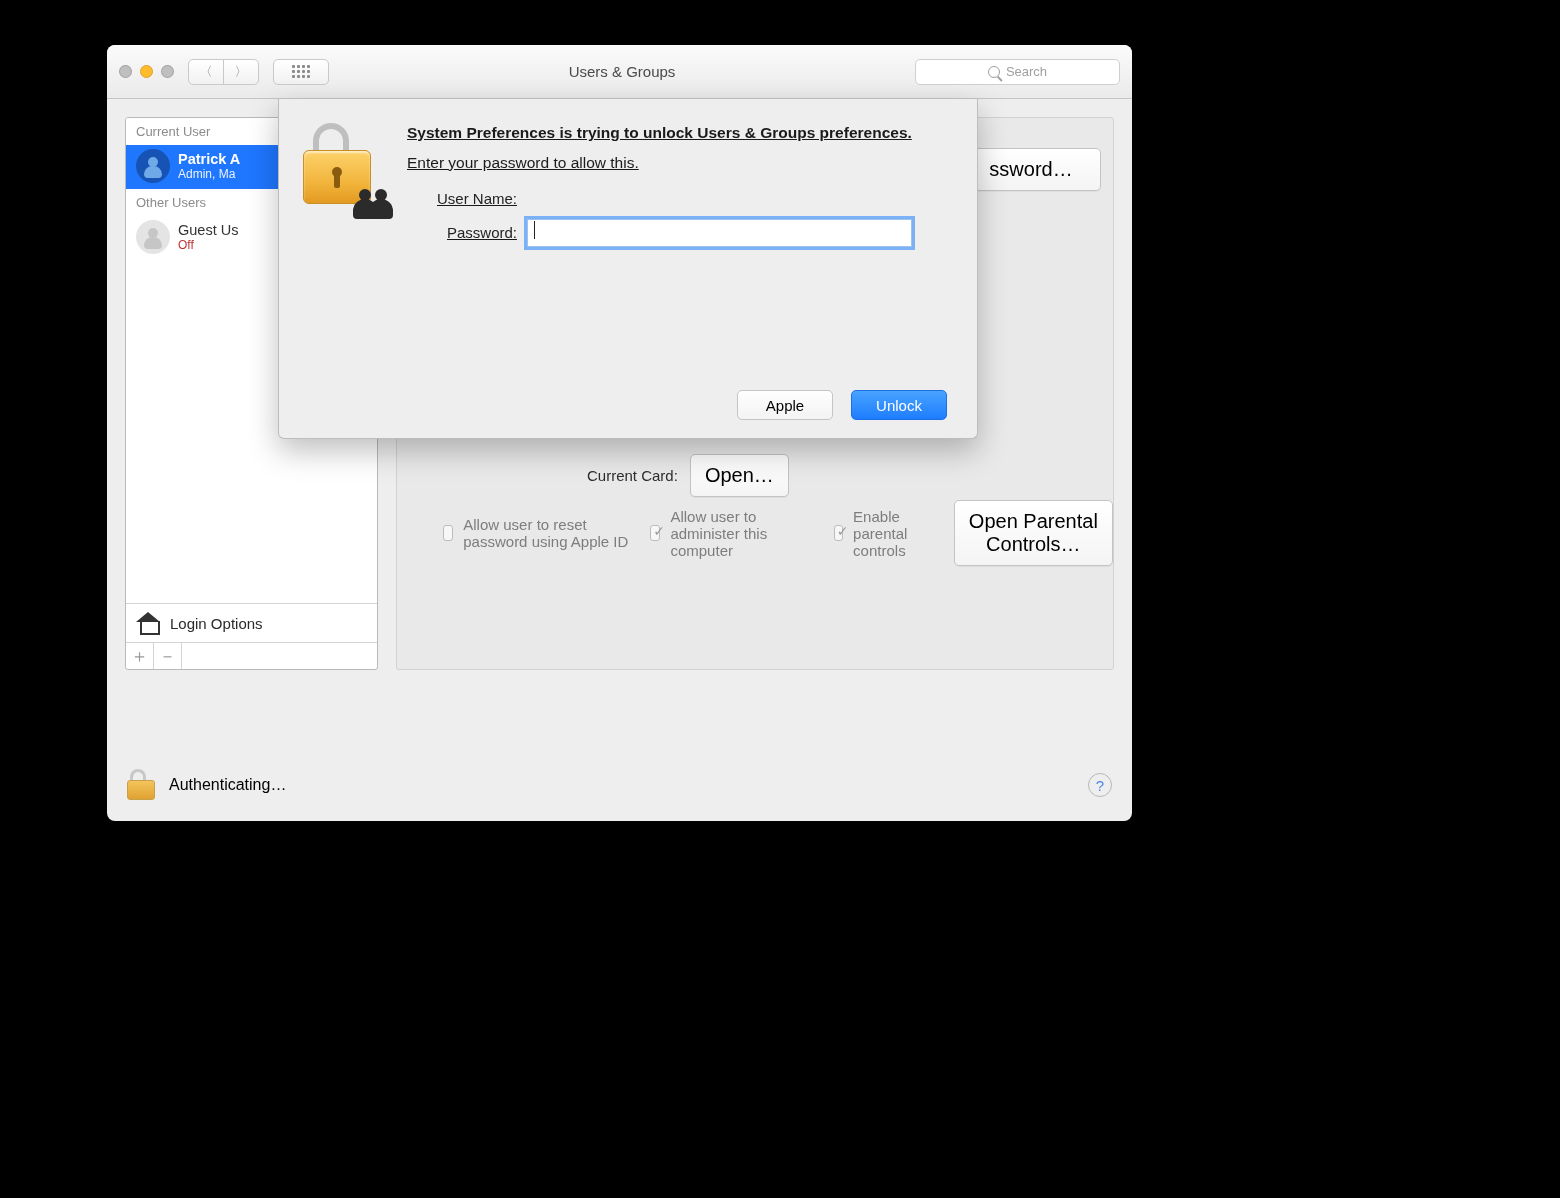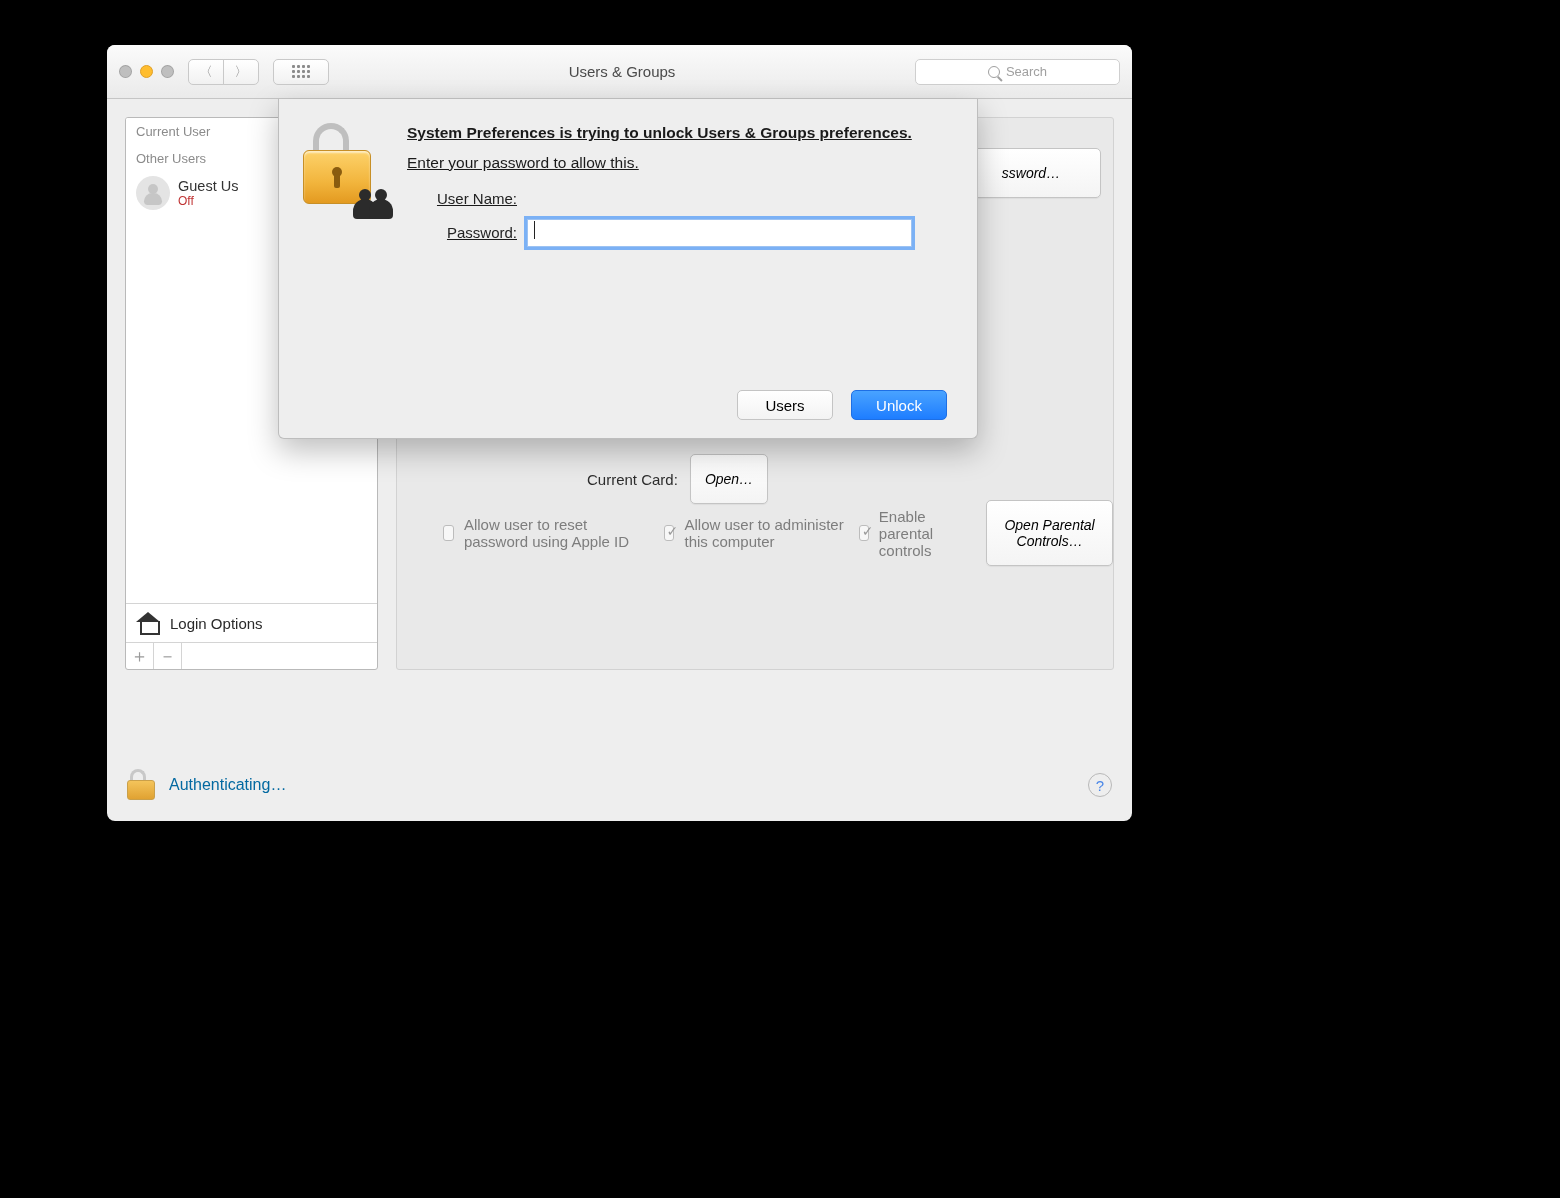--- a/index.html
+++ b/index.html
@@ -51,36 +51,36 @@
   .spacer{ flex:1; }
   .login-opts{ border-top:1px solid #d4d4d4; display:flex; align-items:center; gap:10px; padding:8px 10px; font-size:15px; color:#2a2a2a; }
   .house{ width:24px; height:22px; position:relative; }
   .house::before{ content:""; position:absolute; left:4px; top:9px; width:16px; height:12px; border:2px solid #333; border-top:none; }
   .house::after{ content:""; position:absolute; left:0px; top:0px; border-left:12px solid transparent; border-right:12px solid transparent; border-bottom:10px solid #333; }
   .pm{ display:flex; border-top:1px solid #d4d4d4; }
   .pmbtn{ width:28px; height:26px; border-right:1px solid #d4d4d4; color:#9a9a9a; display:flex; align-items:center; justify-content:center; font-size:18px; }
 
   
   .main { position:absolute; left:289px; top:18px; right:18px; height:553px; background:#e9e9e9; border:1px solid #d2d2d2; border-radius:3px; }
-  .pwbtn, .btn { background:linear-gradient(#ffffff,#f4f4f4); border:1px solid #c4c4c4; border-radius:5px; font-size:14px; padding:16px 14px; box-shadow:0 1px 1px rgba(0,0,0,.05);font-style:italic; }
+  .pwbtn, .btn { background:linear-gradient(#ffffff,#f4f4f4); border:1px solid #c4c4c4; border-radius:5px; font-size:20px; padding:9px 14px; box-shadow:0 1px 1px rgba(0,0,0,.05); }
   .pwbtn{ position:absolute; right:12px; top:30px; width:140px; text-align:center; }
   .cc{ position:absolute; left:190px; top:336px; display:flex; align-items:center; gap:12px; }
   .cc .lbl{ font-size:15px; color:#2d2d2d; }
   .checks{ position:absolute; left:46px; top:382px; display:flex; gap:14px; font-size:15px; color:#7d7d7d; }
   .chk{ display:flex; align-items:center; gap:10px; }
   .box{ width:16px; height:16px; border:1px solid #bcbcbc; border-radius:3px; background:#f7f7f7; position:relative; }
   .box.checked::after{ content:"✓"; position:absolute; left:2px; top:-3px; font-size:14px; color:#9a9a9a; }
   .pcrow{ display:flex; align-items:center; gap:14px;justify-content:center; }
 
   
   .footer{ position:absolute; left:20px; bottom:20px; right:20px; display:flex; align-items:center; gap:14px; }
   .smalllock{ width:28px; height:32px; position:relative; }
   .smalllock .sh{ width:16px; height:11px; border:3px solid #c8c8c8; border-bottom:none; border-radius:9px 9px 0 0; position:absolute; left:3px; top:0; }
   .smalllock .bd{ position:absolute; left:0; top:11px; width:28px; height:20px; border-radius:3px; background:linear-gradient(#f4c45b,#e0a232); border:1px solid #caa04a; }
-  .authtext{ font-size:16px; color:#0369a1; }
+  .authtext{ font-size:16px; color:#000000; }
   .help{ margin-left:auto; width:24px; height:24px; border:1.5px solid #b8b8b8; border-radius:50%; color:#4b87e8; font-size:15px; display:flex; align-items:center; justify-content:center; }
 
   
   .sheet{ position:absolute; left:171px; top:0; width:700px; height:340px; background:#eeeeee; border:1px solid #bdbdbd; border-top:none; border-radius:0 0 6px 6px; box-shadow:0 12px 30px rgba(0,0,0,.25); z-index:5; padding:24px 30px 20px 24px; }
   .sheet-inner{ display:flex; gap:20px; }
   .bigicon{ width:84px; height:92px; position:relative; flex-shrink:0; }
   .bigicon .sh{ width:36px; height:28px; border:6px solid #bfbfbf; border-bottom:none; border-radius:20px 20px 0 0; position:absolute; left:10px; top:0; }
   .bigicon .bd{ position:absolute; left:0; top:27px; width:68px; height:54px; border-radius:6px; background:linear-gradient(#fdd26a 0%,#f2b53d 60%,#e39a20 100%); border:1px solid #c78f26; box-shadow:inset 0 2px 2px rgba(255,255,255,.6); }
   .bigicon .hole{ position:absolute; left:29px; top:44px; width:10px; height:10px; background:#8a5c0f; border-radius:50%; }
   .bigicon .slot{ position:absolute; left:31px; top:51px; width:6px; height:14px; background:#8a5c0f; border-radius:2px; }
@@ -139,20 +139,29 @@
     <div class="search">
       <span class="mag"></span>
       <span>Search</span>
     </div>
   </div>
 
   <div class="body">
 
     <div class="sidebar">
       <div class="sect">Current User</div>
+      <div class="row-user sel">
+        <div class="avatar">
+            <div class="sil"></div>
+          </div>
+        <div>
+          <div class="name">Patrick A</div>
+          <div class="sub">Admin, Ma</div>
+        </div>
+      </div>
       <div class="sect">Other Users</div>
       <div class="row-user guest">
         <div class="avatar gray">
             <div class="sil"></div>
           </div>
         <div>
           <div class="name">Guest Us</div>
           <div class="sub">Off</div>
         </div>
       </div>
@@ -212,21 +221,21 @@
           <div class="frow">
             <div class="flabel">User Name:</div>
           </div>
           <div class="frow">
             <div class="flabel">Password:</div>
             <div class="finput pw"><span class="cursor"></span></div>
           </div>
         </div>
       </div>
       <div class="dbuttons">
-        <button class="dbtn">Users</button>
+        <button class="dbtn">Apple</button>
         <button class="dbtn primary">Unlock</button>
       </div>
     </div>
 
     <div class="footer">
       <div class="smalllock">
         <div class="sh"></div>
           <div class="bd"></div>
       </div>
       <div class="authtext">Authenticating…</div>

